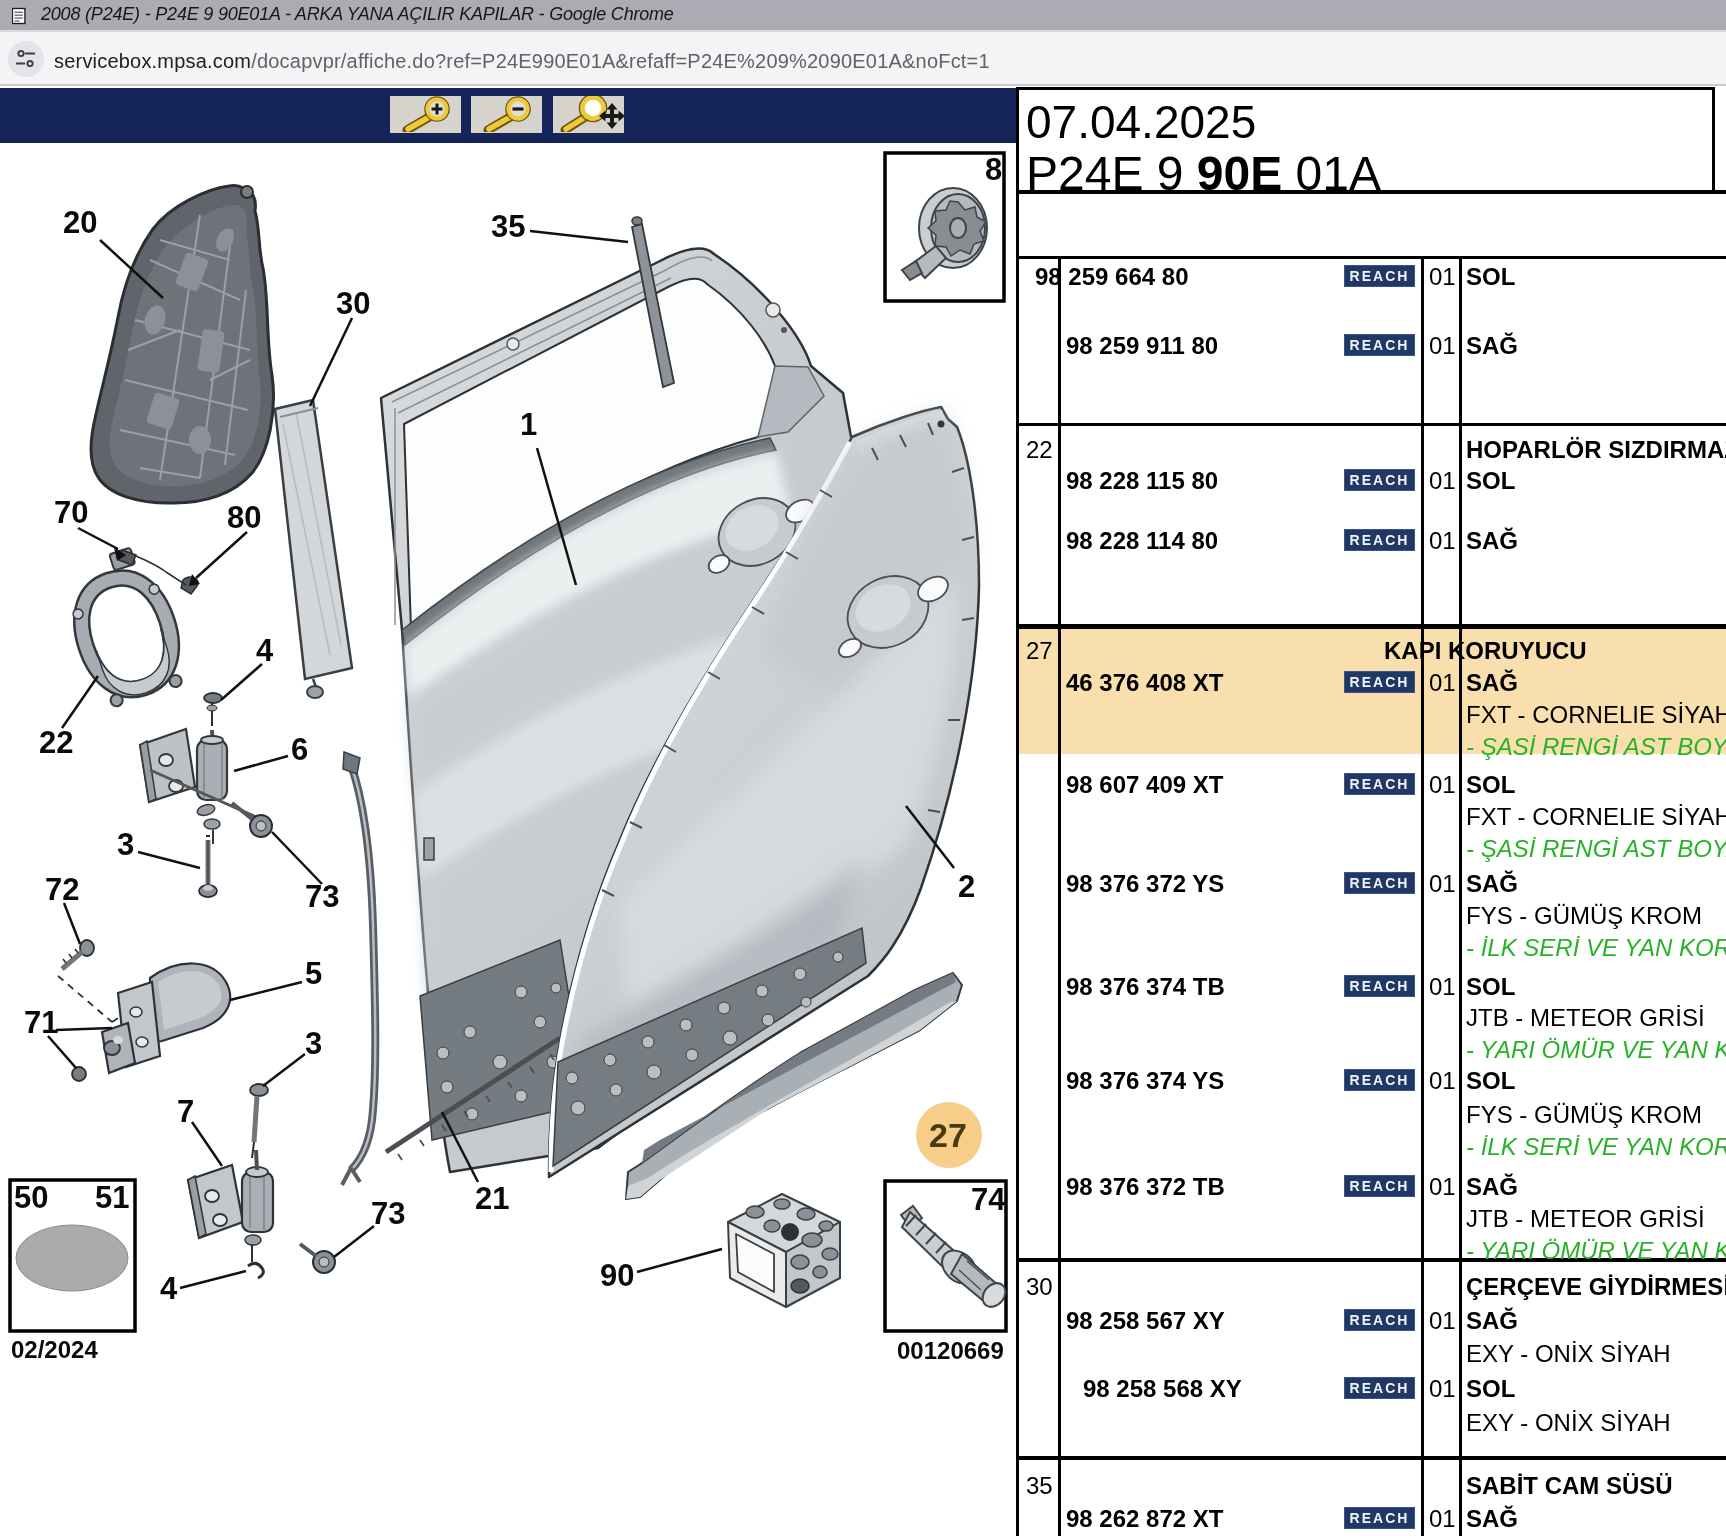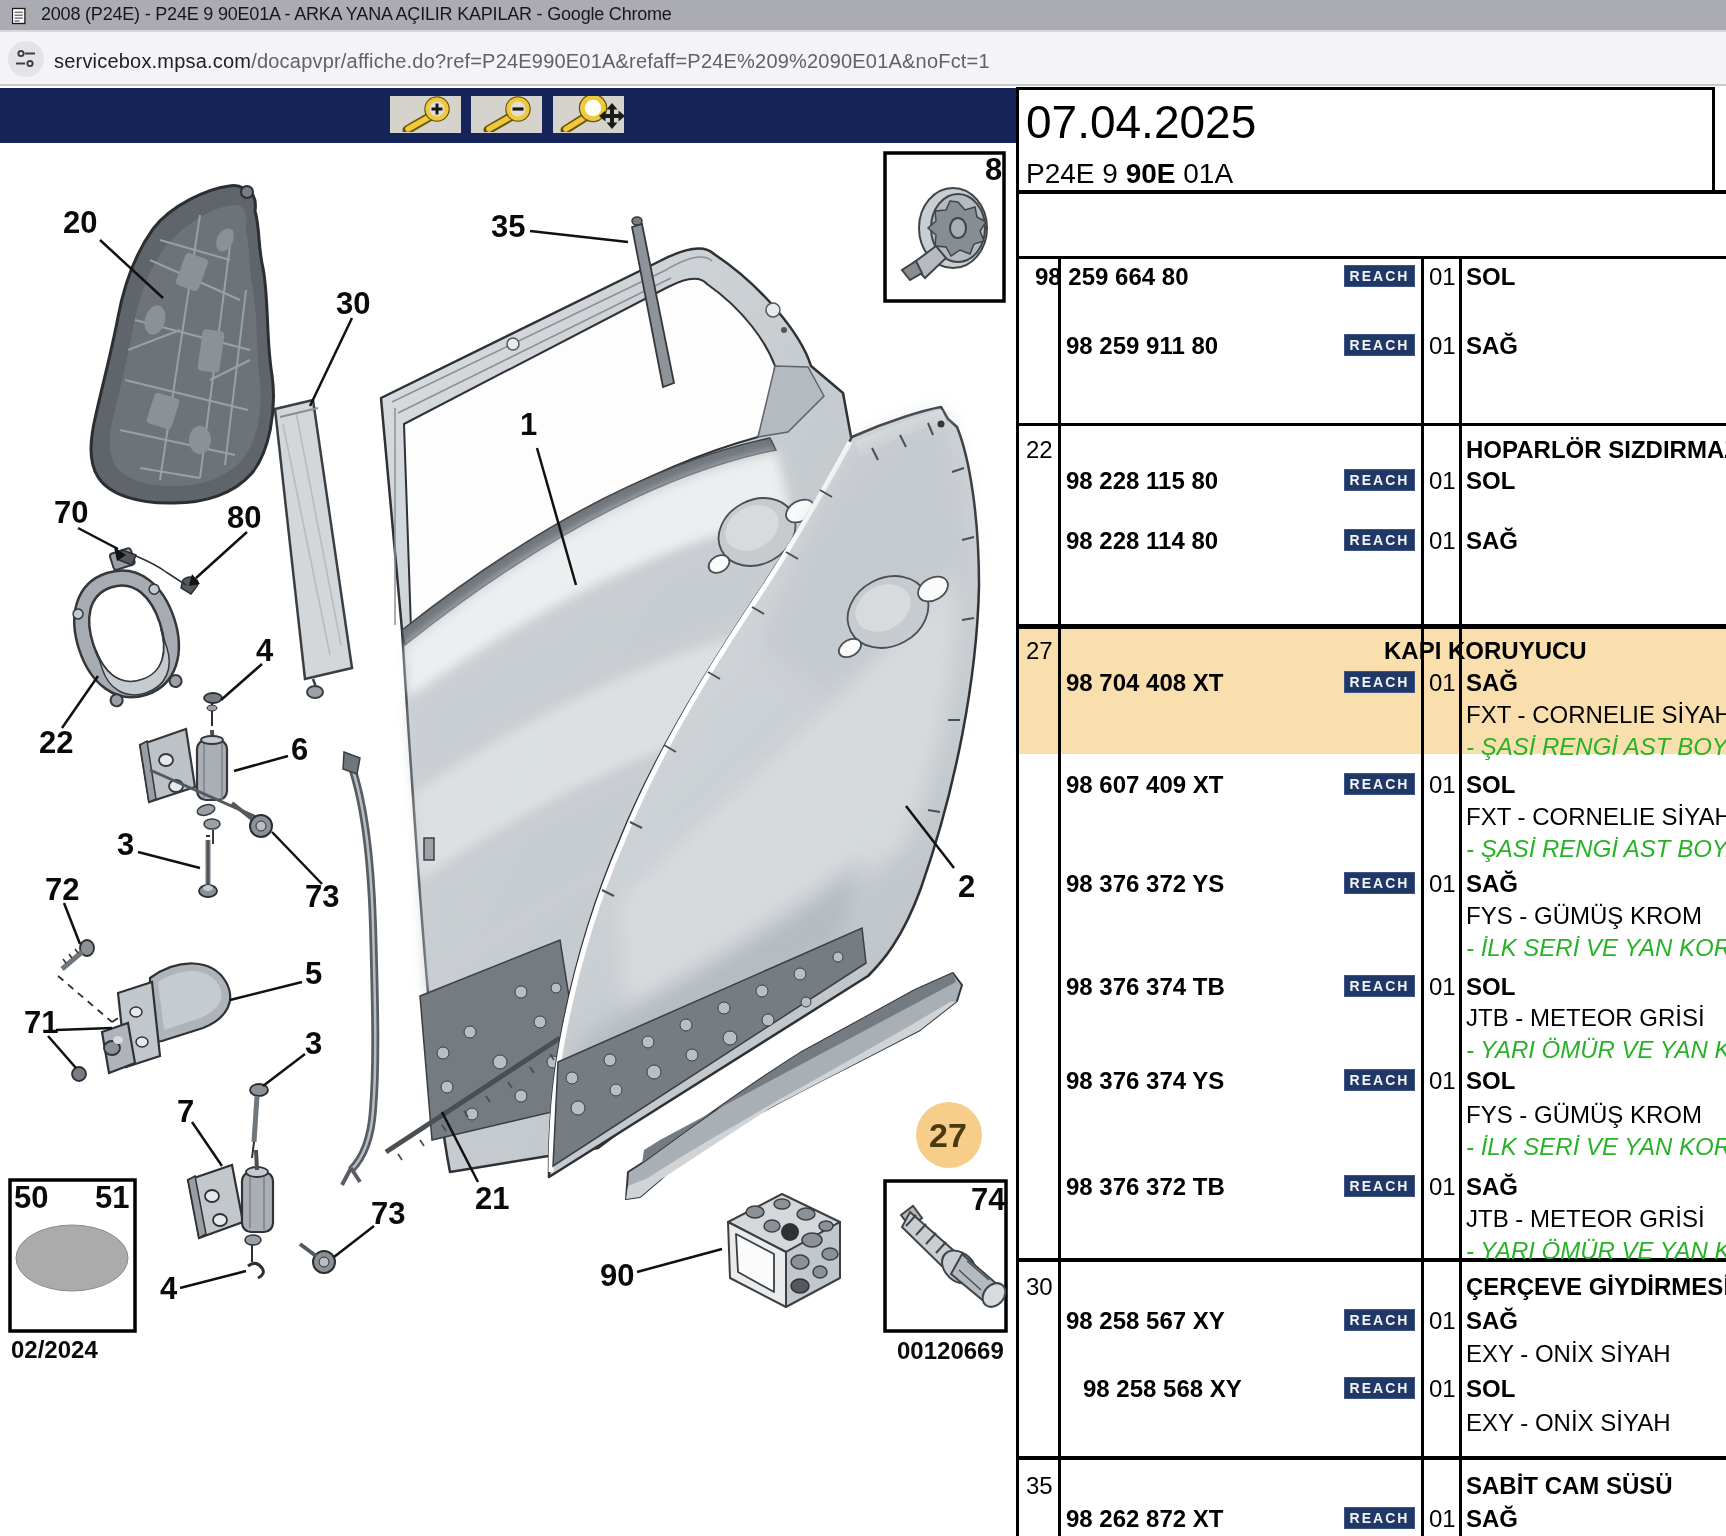--- a/index.html
+++ b/index.html
@@ -1,21 +1,21 @@
 <!DOCTYPE html>
 <html><head>
 <meta charset="utf-8">
 <style>
   html,body{margin:0;padding:0;}
   body{width:1726px;height:1536px;overflow:hidden;position:relative;background:#fff;
        font-family:"Liberation Sans", sans-serif;}
   .abs{position:absolute;}
   
   #titlebar{left:0;top:0;width:1726px;height:30px;background:#ABABB3;}
-  #titletxt{left:41px;top:4px;font-size:18px;color:#17171b;white-space:nowrap;letter-spacing:-0.2px;}
+  #titletxt{left:41px;top:4px;font-size:18px;color:#17171b;white-space:nowrap;letter-spacing:-0.2px;font-style:italic;}
   #urlbar{left:0;top:30px;width:1726px;height:54px;background:#F4F3F5;border-top:2px solid #D8D8DC;box-sizing:border-box;}
   #chip{left:8px;top:41px;width:36px;height:36px;border-radius:50%;background:#E4E3E7;}
   #urltxt{left:54px;top:50px;font-size:20px;color:#5F6368;white-space:nowrap;letter-spacing:0.2px;}
   #urltxt b{color:#202124;font-weight:normal;}
   #sep1{left:0;top:84px;width:1726px;height:2px;background:#C9C8CC;}
   
   #navband{left:0;top:88px;width:1016px;height:55px;background:#152559;}
   .zbtn{position:absolute;top:96px;width:71px;height:37px;background:#D6D3CD;}
   
   .hline{position:absolute;background:#000;}
@@ -90,21 +90,21 @@
 <div class="hline" style="left:1016px;top:624px;width:710px;height:5px"></div>
 <div class="hline" style="left:1016px;top:1258px;width:710px;height:4px"></div>
 <div class="hline" style="left:1016px;top:1456px;width:710px;height:4px"></div>
 <div class="vline" style="left:1016px;top:87px;width:3px;height:1449px"></div>
 <div class="vline" style="left:1712px;top:87px;width:3px;height:107px"></div>
 <div class="vline" style="left:1058px;top:259px;width:3px;height:1277px"></div>
 <div class="vline" style="left:1421px;top:259px;width:3px;height:1277px"></div>
 <div class="vline" style="left:1459px;top:259px;width:3px;height:1277px"></div>
 
 <div class="t" style="left:1026px;top:95px;font-size:46px">07.04.2025</div>
-<div class="t" style="left:1026px;top:158px;font-size:28px">P24E 9 <span class="b">90E</span> 01A</div>
+<div class="t" style="left:1026px;top:146px;font-size:48px">P24E 9 <span class="b">90E</span> 01A</div>
 
 <svg class="abs" id="diagram" style="left:0;top:0" width="1016" height="1536" viewBox="0 0 1016 1536">
 <defs>
   <filter id="soft" x="-30%" y="-30%" width="160%" height="160%">
         <feGaussianBlur stdDeviation="10"></feGaussianBlur>
       </filter>
   <filter id="soft2" x="-30%" y="-30%" width="160%" height="160%">
         <feGaussianBlur stdDeviation="6"></feGaussianBlur>
       </filter>
   <linearGradient id="gd1" x1="0" y1="0" x2="1" y2="1">
@@ -459,21 +459,21 @@
 <div class="t b" style="left:1066px;top:467px">98 228 115 80</div>
 <div class="badge" style="left:1344px;top:469px">REACH</div>
 <div class="t" style="left:1429px;top:467px">01</div>
 <div class="t b" style="left:1466px;top:467px">SOL</div>
 <div class="t b" style="left:1066px;top:527px">98 228 114 80</div>
 <div class="badge" style="left:1344px;top:529px">REACH</div>
 <div class="t" style="left:1429px;top:527px">01</div>
 <div class="t b" style="left:1466px;top:527px">SAĞ</div>
 <div class="t" style="left:1026px;top:637px">27</div>
 <div class="t b" style="left:1384px;top:637px">KAPI KORUYUCU</div>
-<div class="t b" style="left:1066px;top:669px">98 704 408 XT</div>
+<div class="t b" style="left:1066px;top:669px">46 376 408 XT</div>
 <div class="badge" style="left:1344px;top:671px">REACH</div>
 <div class="t" style="left:1429px;top:669px">01</div>
 <div class="t b" style="left:1466px;top:669px">SAĞ</div>
 <div class="t" style="left:1466px;top:701px">FXT - CORNELIE SİYAHI</div>
 <div class="t grn" style="left:1466px;top:733px">- ŞASİ RENGİ AST BOYALI</div>
 <div class="t b" style="left:1066px;top:771px">98 607 409 XT</div>
 <div class="badge" style="left:1344px;top:773px">REACH</div>
 <div class="t" style="left:1429px;top:771px">01</div>
 <div class="t b" style="left:1466px;top:771px">SOL</div>
 <div class="t" style="left:1466px;top:803px">FXT - CORNELIE SİYAHI</div>

